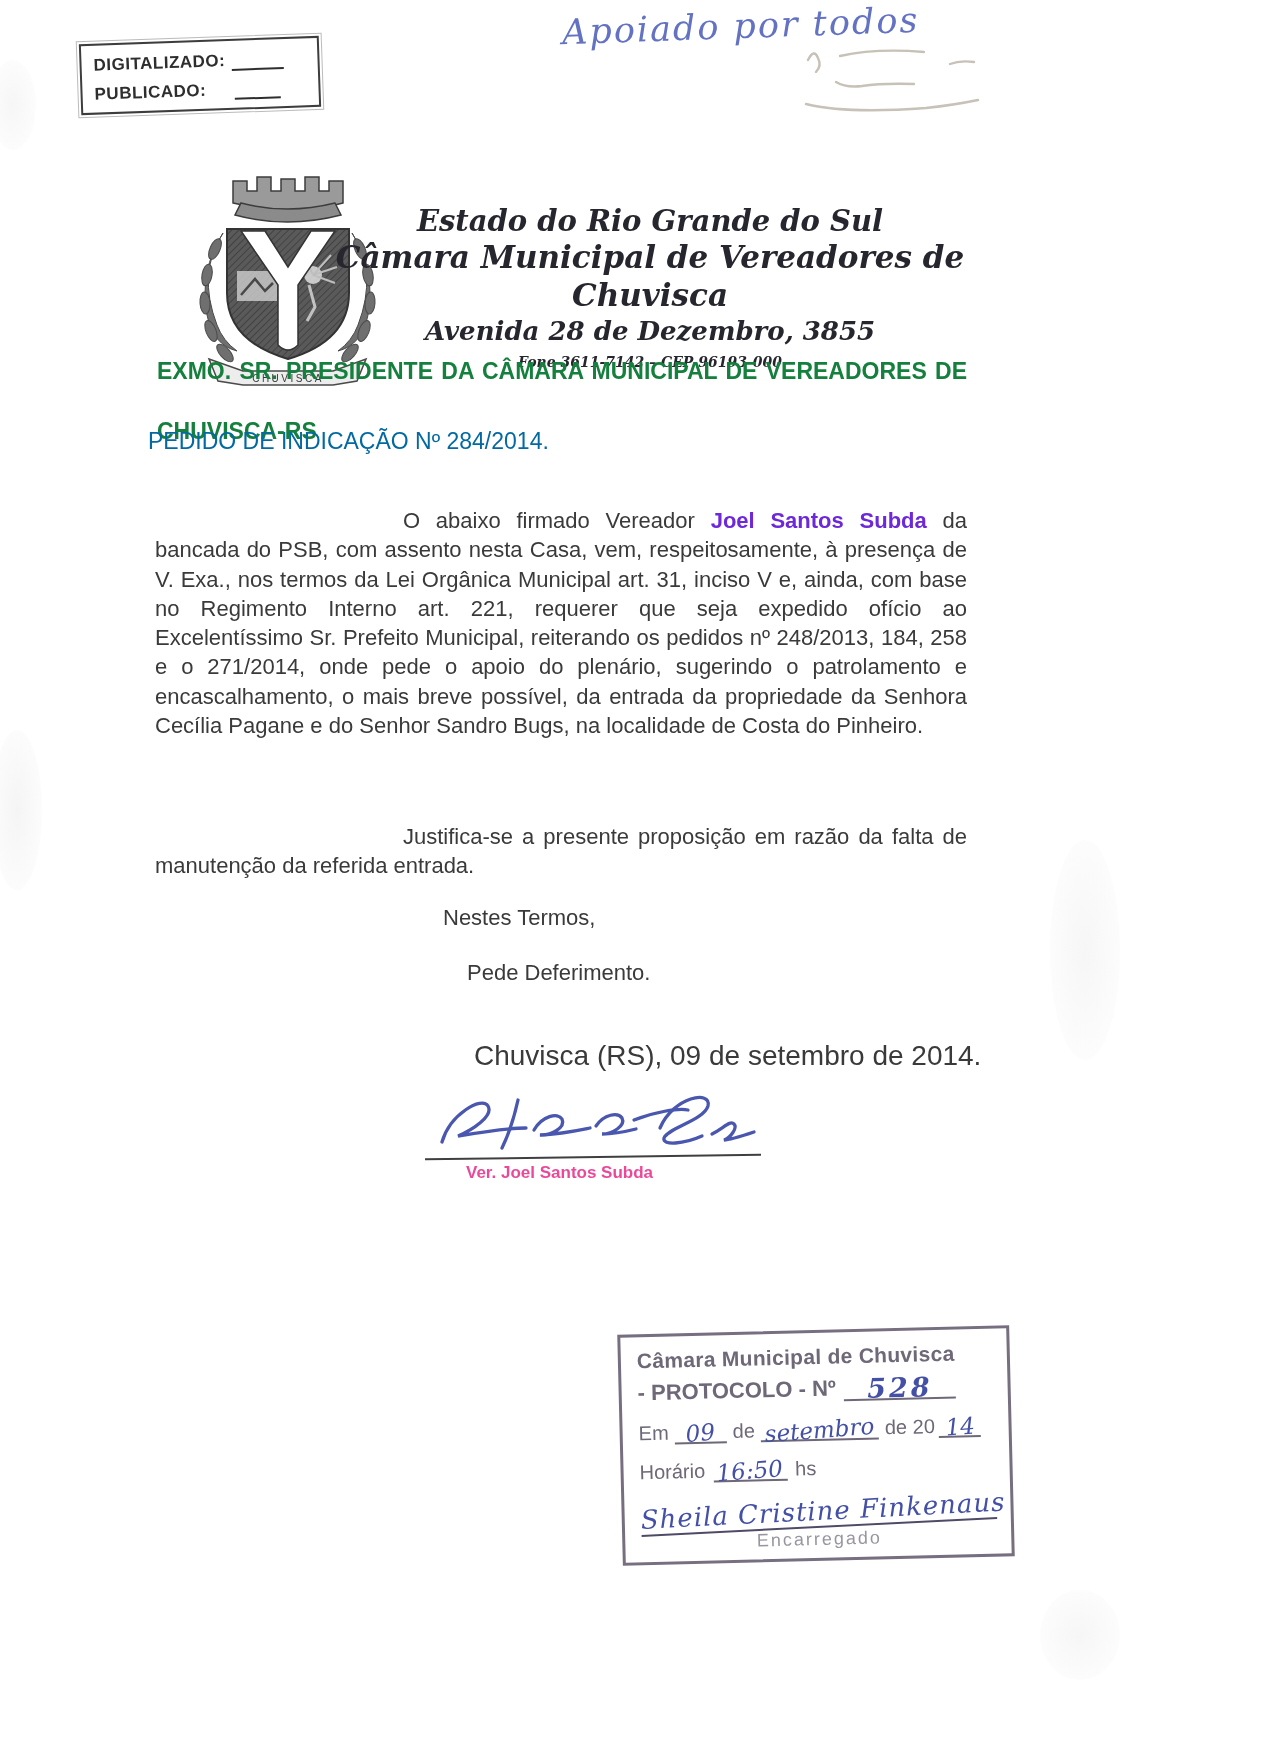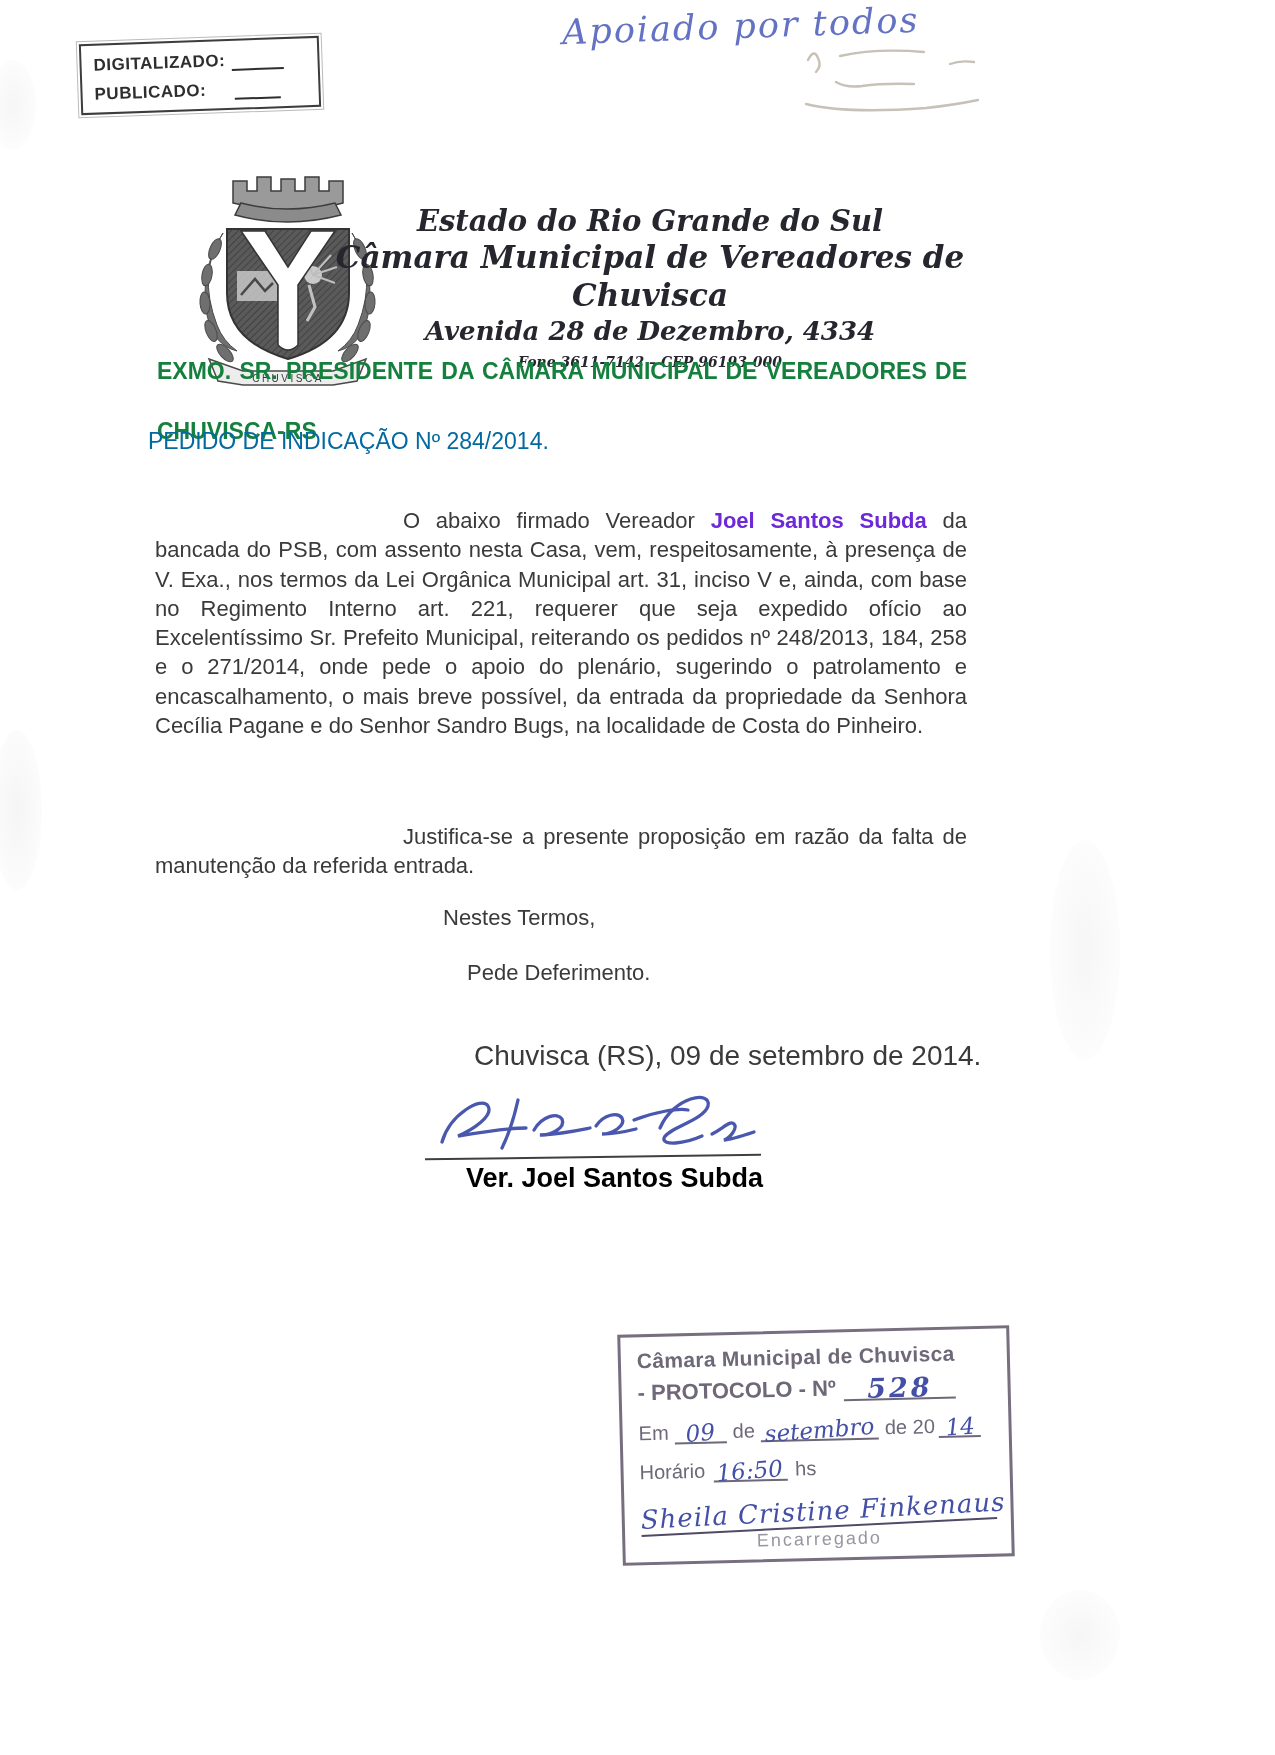--- a/index.html
+++ b/index.html
@@ -71,21 +71,21 @@
   .p1 strong { color:#6d28d9; }
   .p2 { top:822px; text-indent:248px; }
 
   .closing { position:absolute; left:443px; font-size:22px; color:#3a3a3a; }
   .c1 { top:905px; }
   .c2 { top:960px;margin-left:24px; }
   .dateline { position:absolute; left:474px; top:1040px; font-size:28px; color:#3a3a3a; }
 
   .sig-svg { position:absolute; left:428px; top:1088px; }
   .sig-line { position:absolute; left:425px; top:1156px; width:336px; border-top:2px solid #3f3f3f; transform:rotate(-0.8deg); }
-  .sig-name { position:absolute; left:466px; top:1163px; font-size:27px; font-weight:bold; color:#000000; }
+  .sig-name { position:absolute; left:466px; top:1163px; font-size:17px; font-weight:bold; color:#ec4899; }
 
   
   .pstamp {
     position:absolute; left:620px; top:1330px; width:356px;
     border:3px solid #776f80; padding:12px 14px 8px 16px;
     transform:rotate(-1.4deg); color:#6e6878;
   }
   .ps-org { font-size:21px; font-weight:bold; letter-spacing:.3px; }
   .ps-proto { font-size:22px; font-weight:bold; margin-top:4px; display:flex; align-items:flex-end; }
   .bl { display:inline-block; border-bottom:2px solid #6e6878; text-align:center; line-height:1; }
@@ -180,21 +180,21 @@
 
   <path d="M56 68 L80 68 L103 104 L126 68 L150 68 L113 122 L113 182 Q103 192 93 182 L93 122 Z" fill="#ffffff" stroke="#333" stroke-width="1.5"></path>
 
   <path d="M24 196 L58 208 L148 208 L181 196 L172 218 L148 222 L58 222 L33 218 Z" fill="#ededed" stroke="#4a4a4a" stroke-width="1.5"></path>
   <text x="103" y="219" text-anchor="middle" font-size="10" letter-spacing="2.5" fill="#3a3a3a" font-family="Liberation Sans, sans-serif">CHUVISCA</text>
 </svg>
 
 <div class="lh">
   <div class="h1">Estado do Rio Grande do Sul</div>
   <div class="h2">Câmara Municipal de Vereadores de Chuvisca</div>
-  <div class="h3">Avenida 28 de Dezembro, 4334</div>
+  <div class="h3">Avenida 28 de Dezembro, 3855</div>
   <div class="h4">Fone 3611-7142 – CEP 96193-000</div>
 </div>
 
 <div class="addr">
   <div class="fjust">EXMO. SR. PRESIDENTE DA CÂMARA MUNICIPAL DE VEREADORES DE</div>
   <div>CHUVISCA-RS</div>
 </div>
 
 <div class="subject">PEDIDO DE INDICAÇÃO Nº 284/2014.</div>
 

